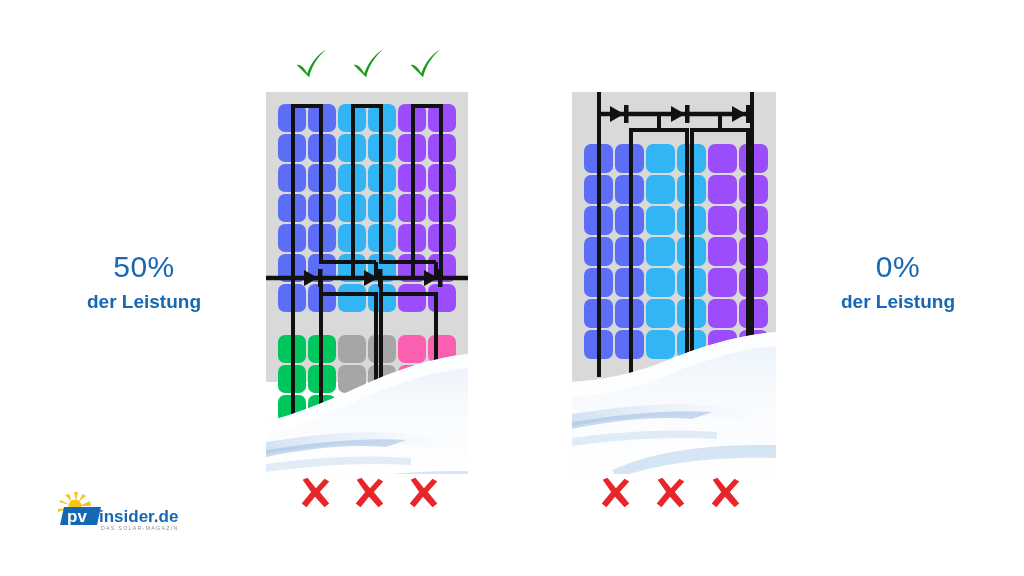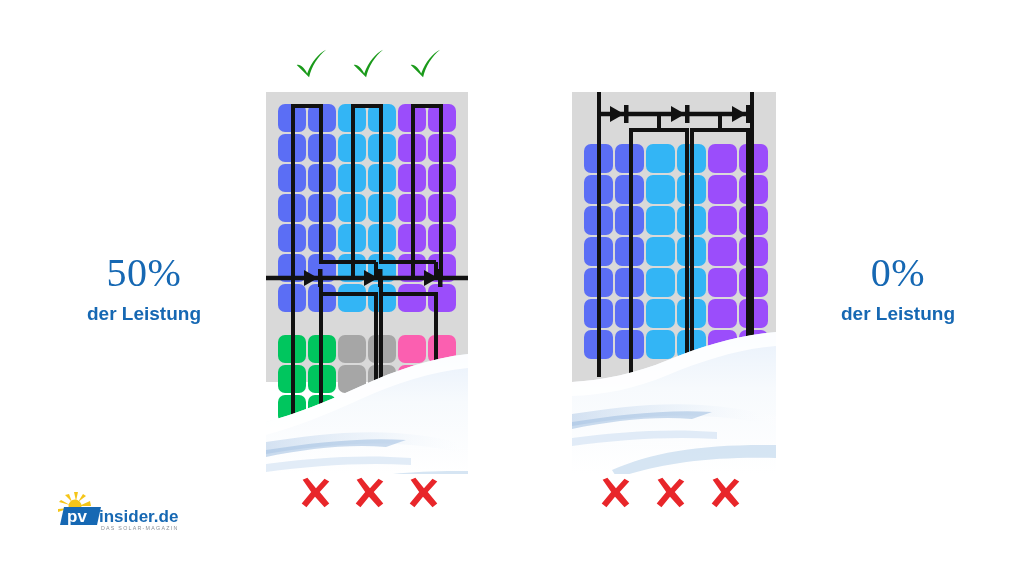--- a/index.html
+++ b/index.html
@@ -25,24 +25,23 @@
   
   .power-label {
     position: absolute;
     text-align: center;
     color: #1668b3;
     line-height: 1.25;
     user-select: none;
   }
   .power-label .pct {
     display: block;
-    font-size: 40px;
+    font-size: 30px;
     font-weight: 400;
     letter-spacing: 0.5px;
-    font-family: Liberation Serif, serif;
   }
   .power-label .sub {
     display: block;
     font-size: 19px;
     font-weight: 700;
     margin-top: 4px;
   }
   #label-left  { left: 28px;  top: 248px; width: 232px; }
   #label-right { left: 790px; top: 248px; width: 216px; }
 

